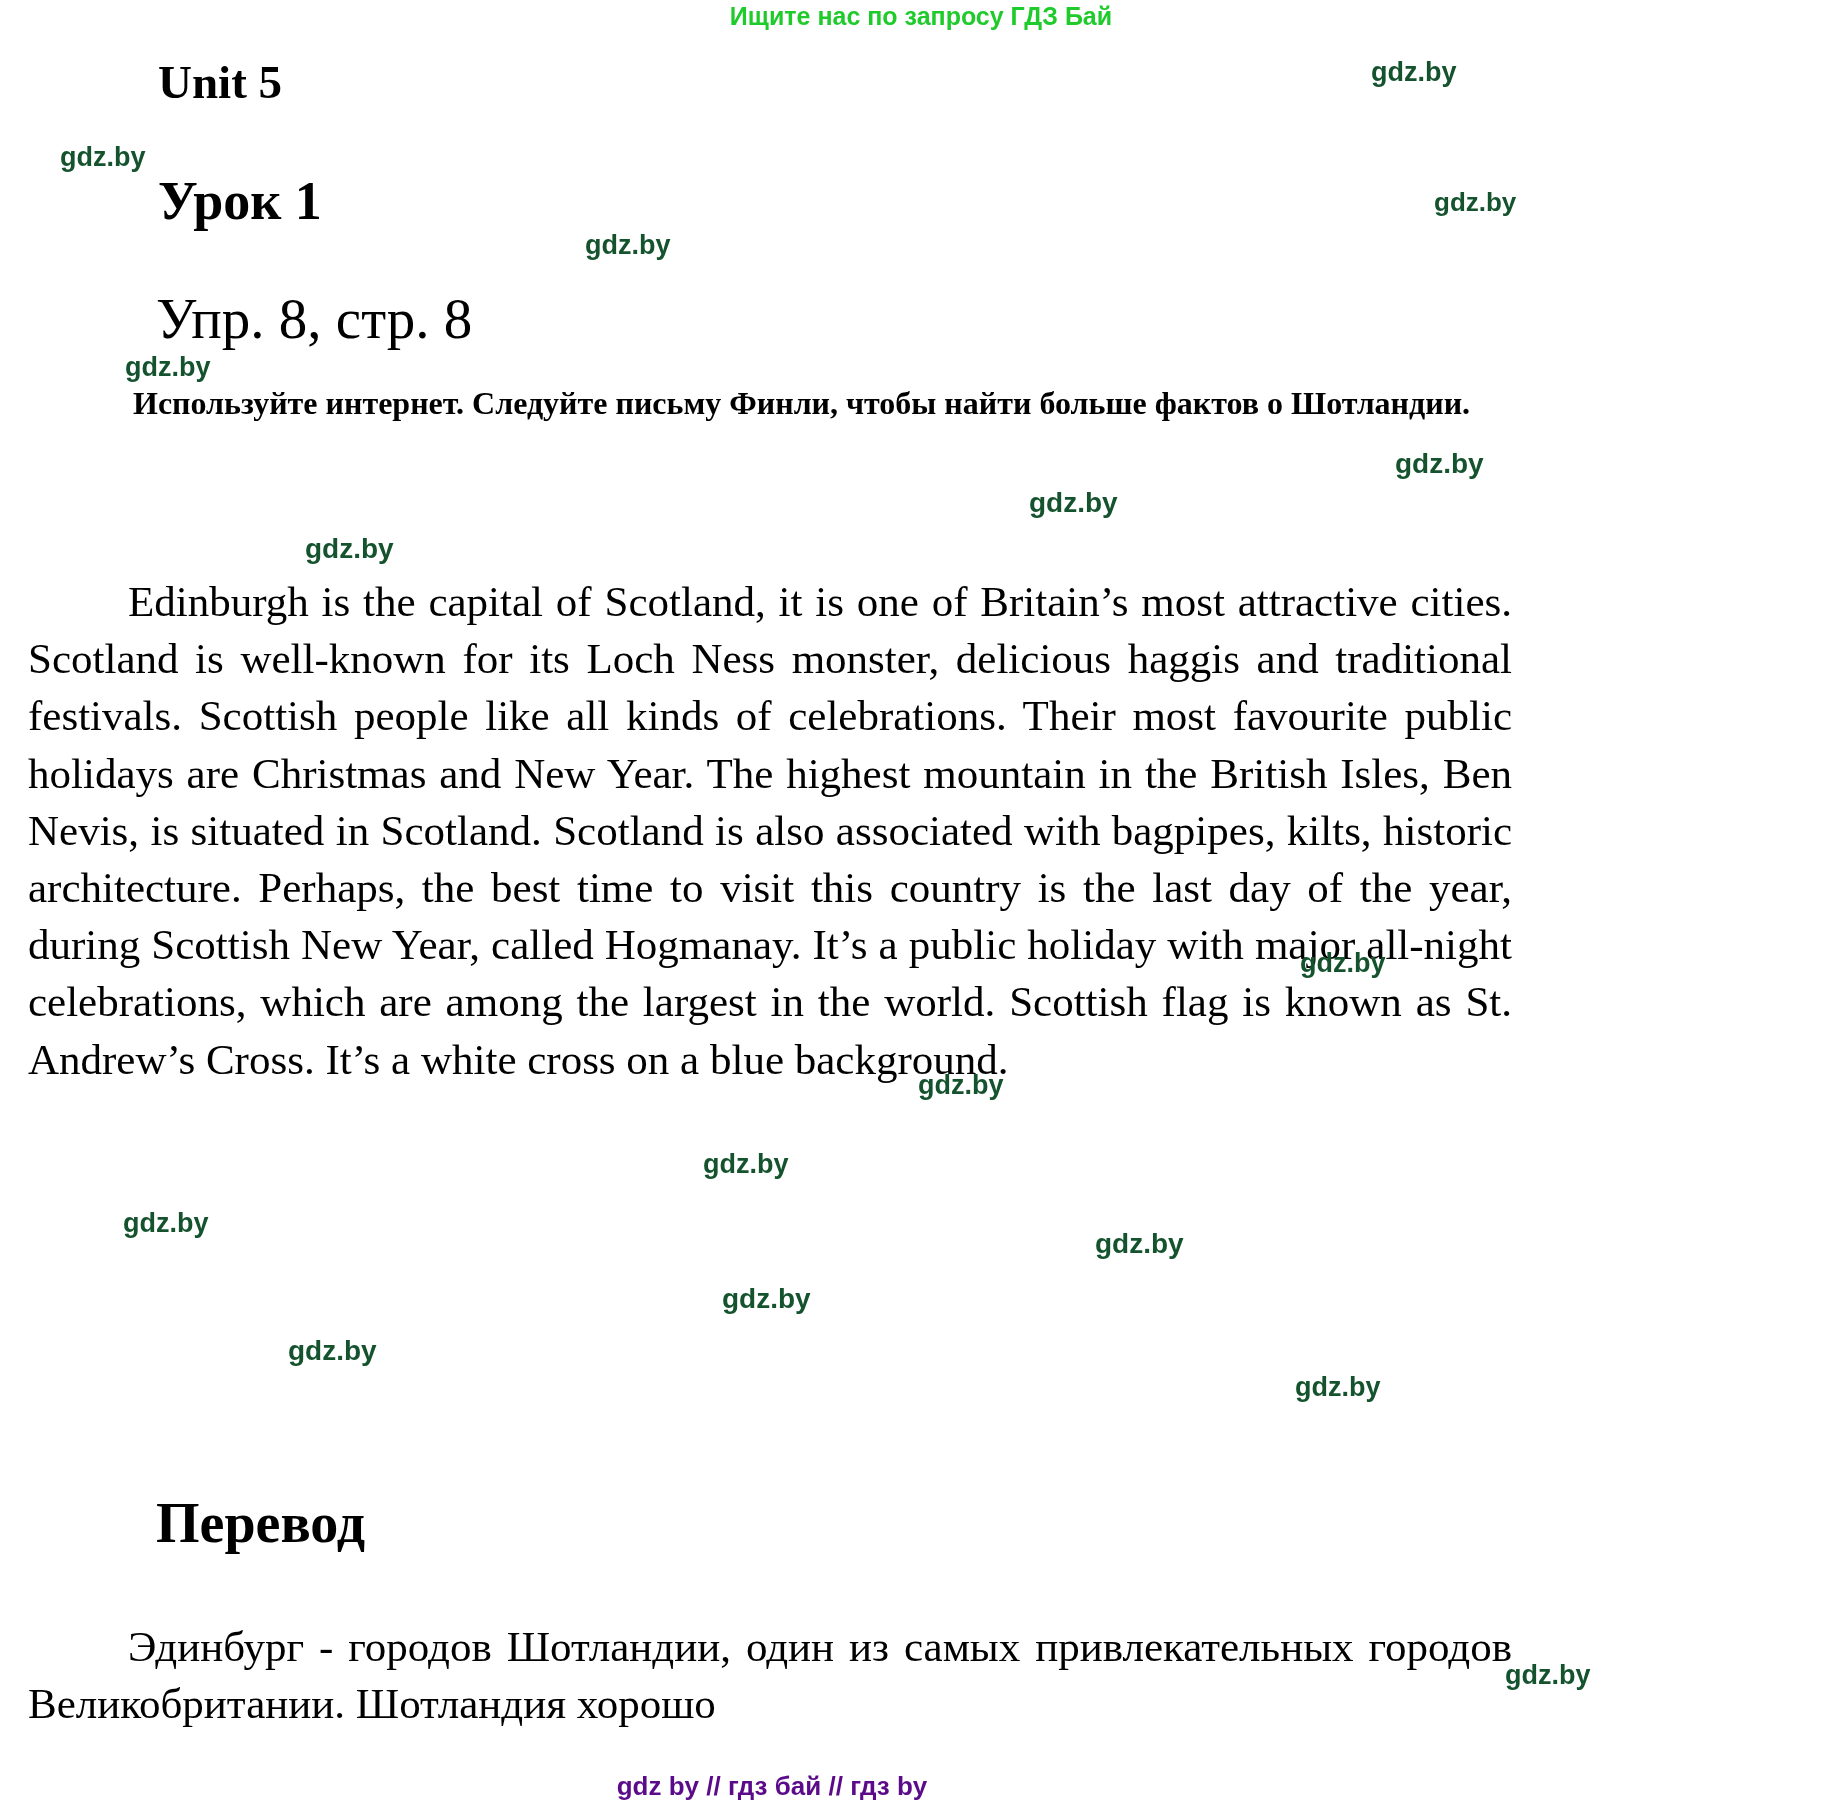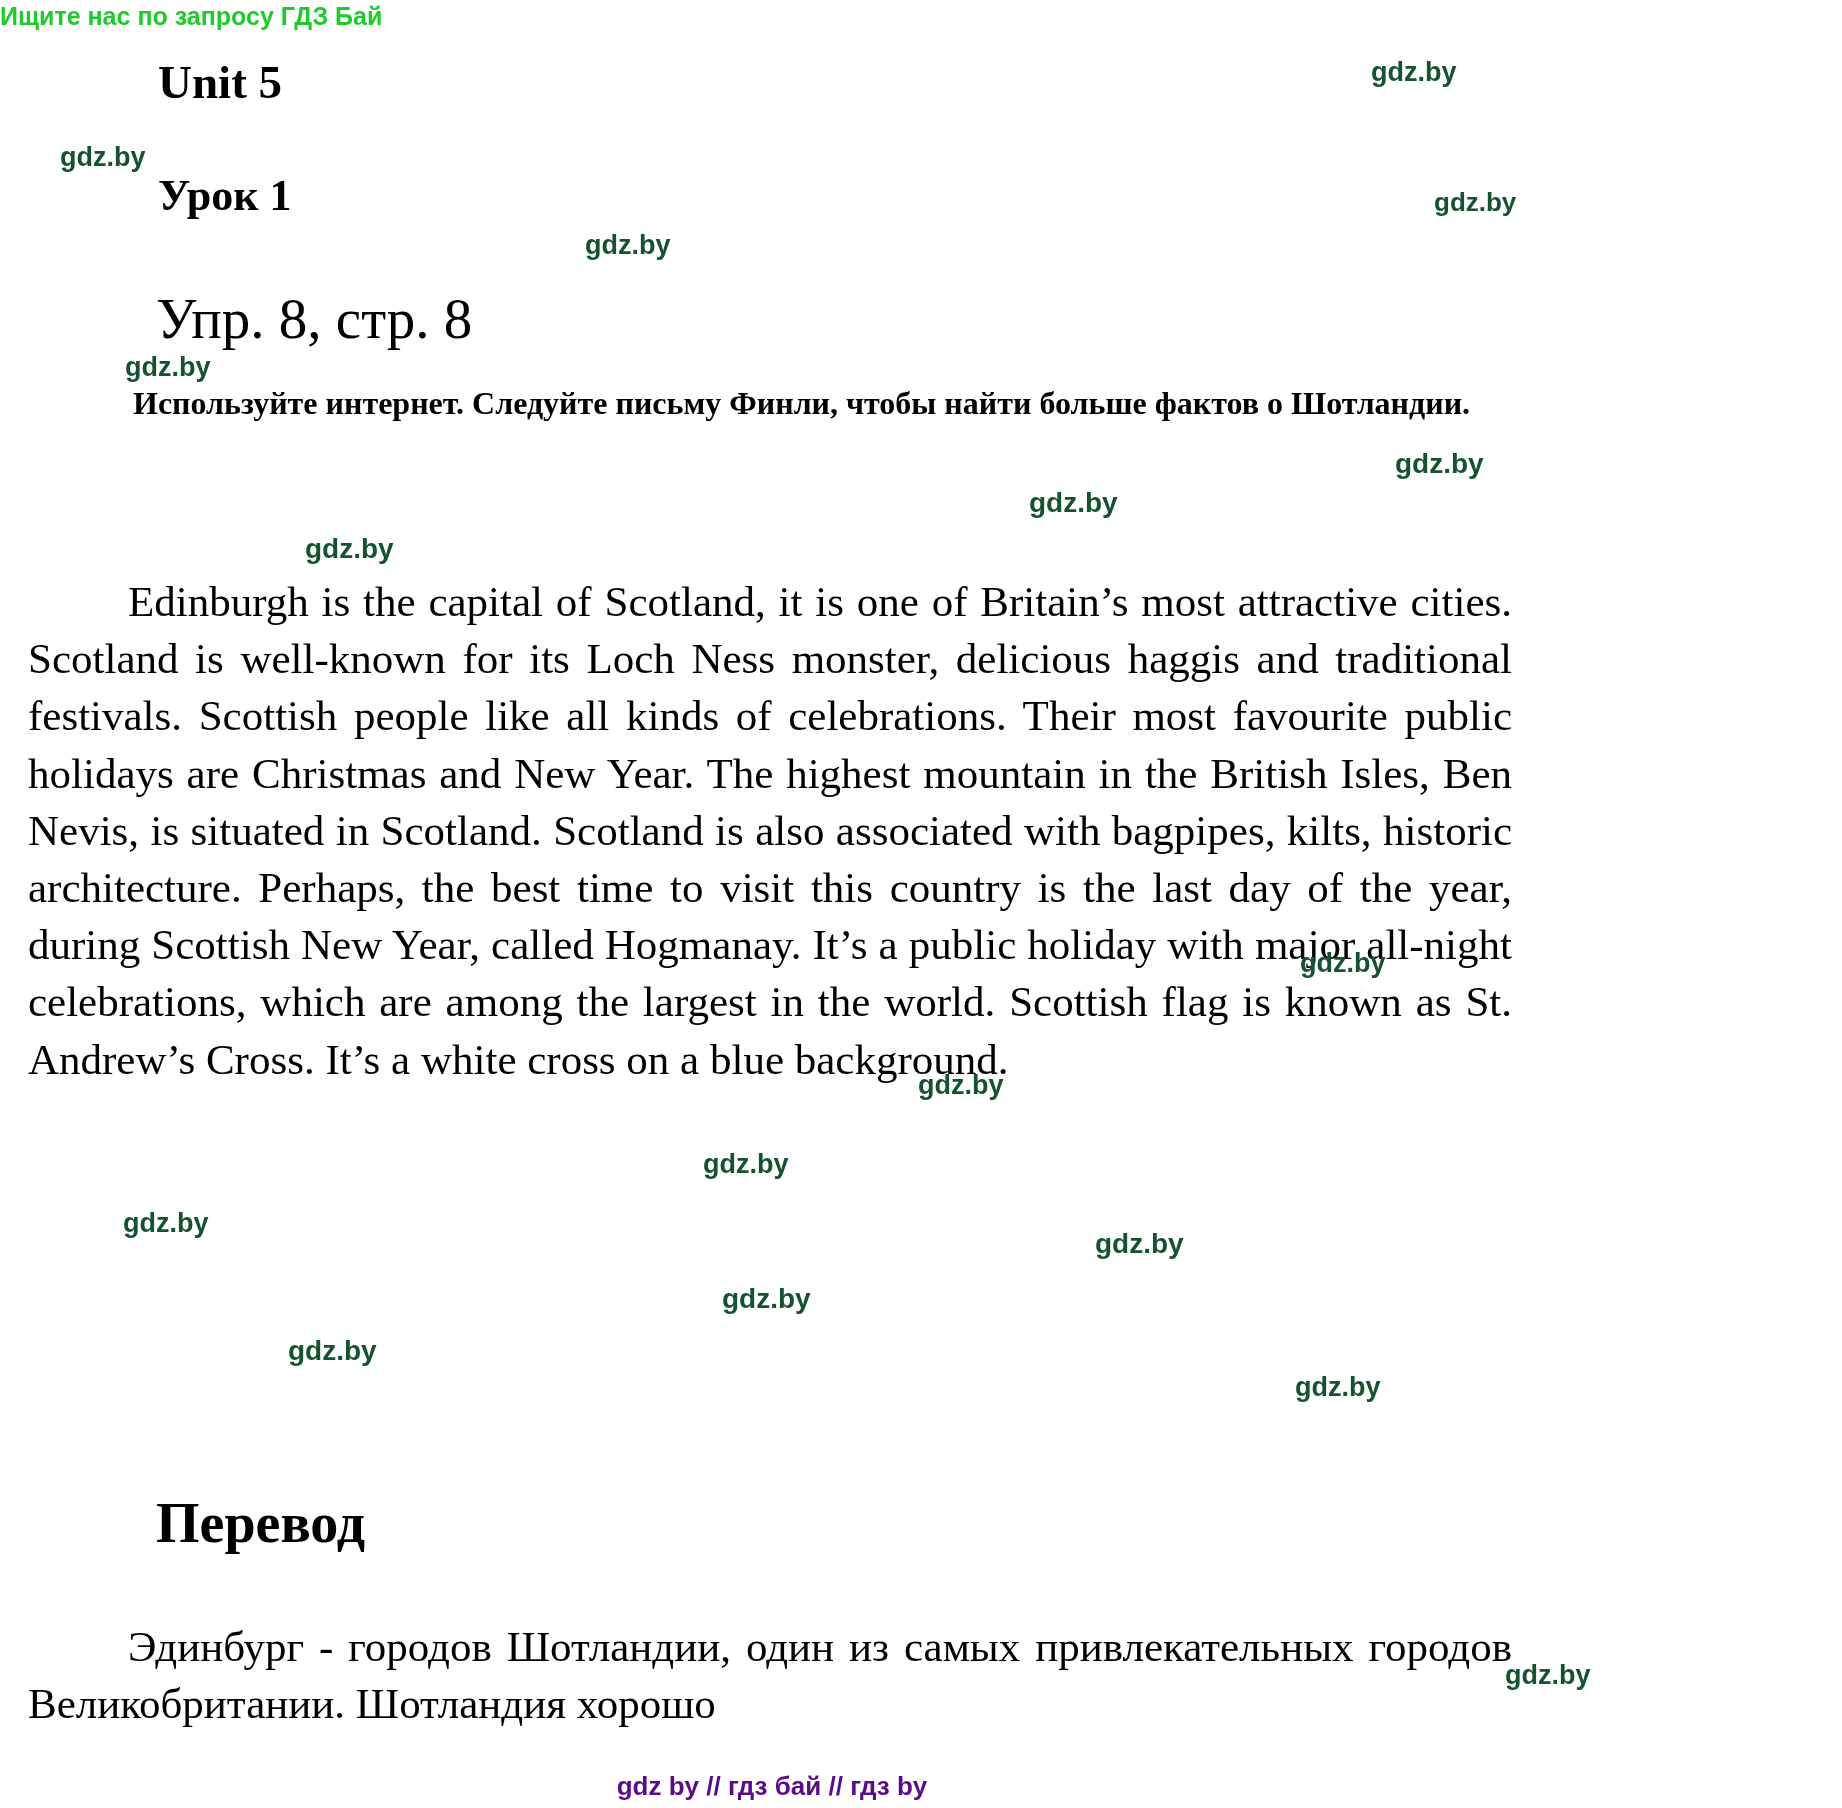--- a/index.html
+++ b/index.html
@@ -23,21 +23,21 @@
     height: 1808px;
     box-sizing: border-box;
   }
 
   
   .promo-header {
     position: absolute;
     top: 2px;
     left: 0;
     width: 1842px;
-    text-align: left;
+    text-align: center;
     font-family: "Liberation Sans", "DejaVu Sans", sans-serif;
     font-weight: bold;
     font-size: 25px;
     letter-spacing: 0px;
     color: #1ecb2a;
     white-space: nowrap;
   }
 
   
   .content {
@@ -56,21 +56,21 @@
     font-weight: bold;
     line-height: 1.05;
     letter-spacing: 0px;
   }
 
   h2.lesson-title {
     margin: 0;
     position: absolute;
     top: 173px;
     left: 130px;
-    font-size: 44px;
+    font-size: 54px;
     font-weight: bold;
     line-height: 1.05;
     text-align: right;
   }
 
   h2.exercise-title {
     margin: 0;
     position: absolute;
     top: 289px;
     left: 128px;

